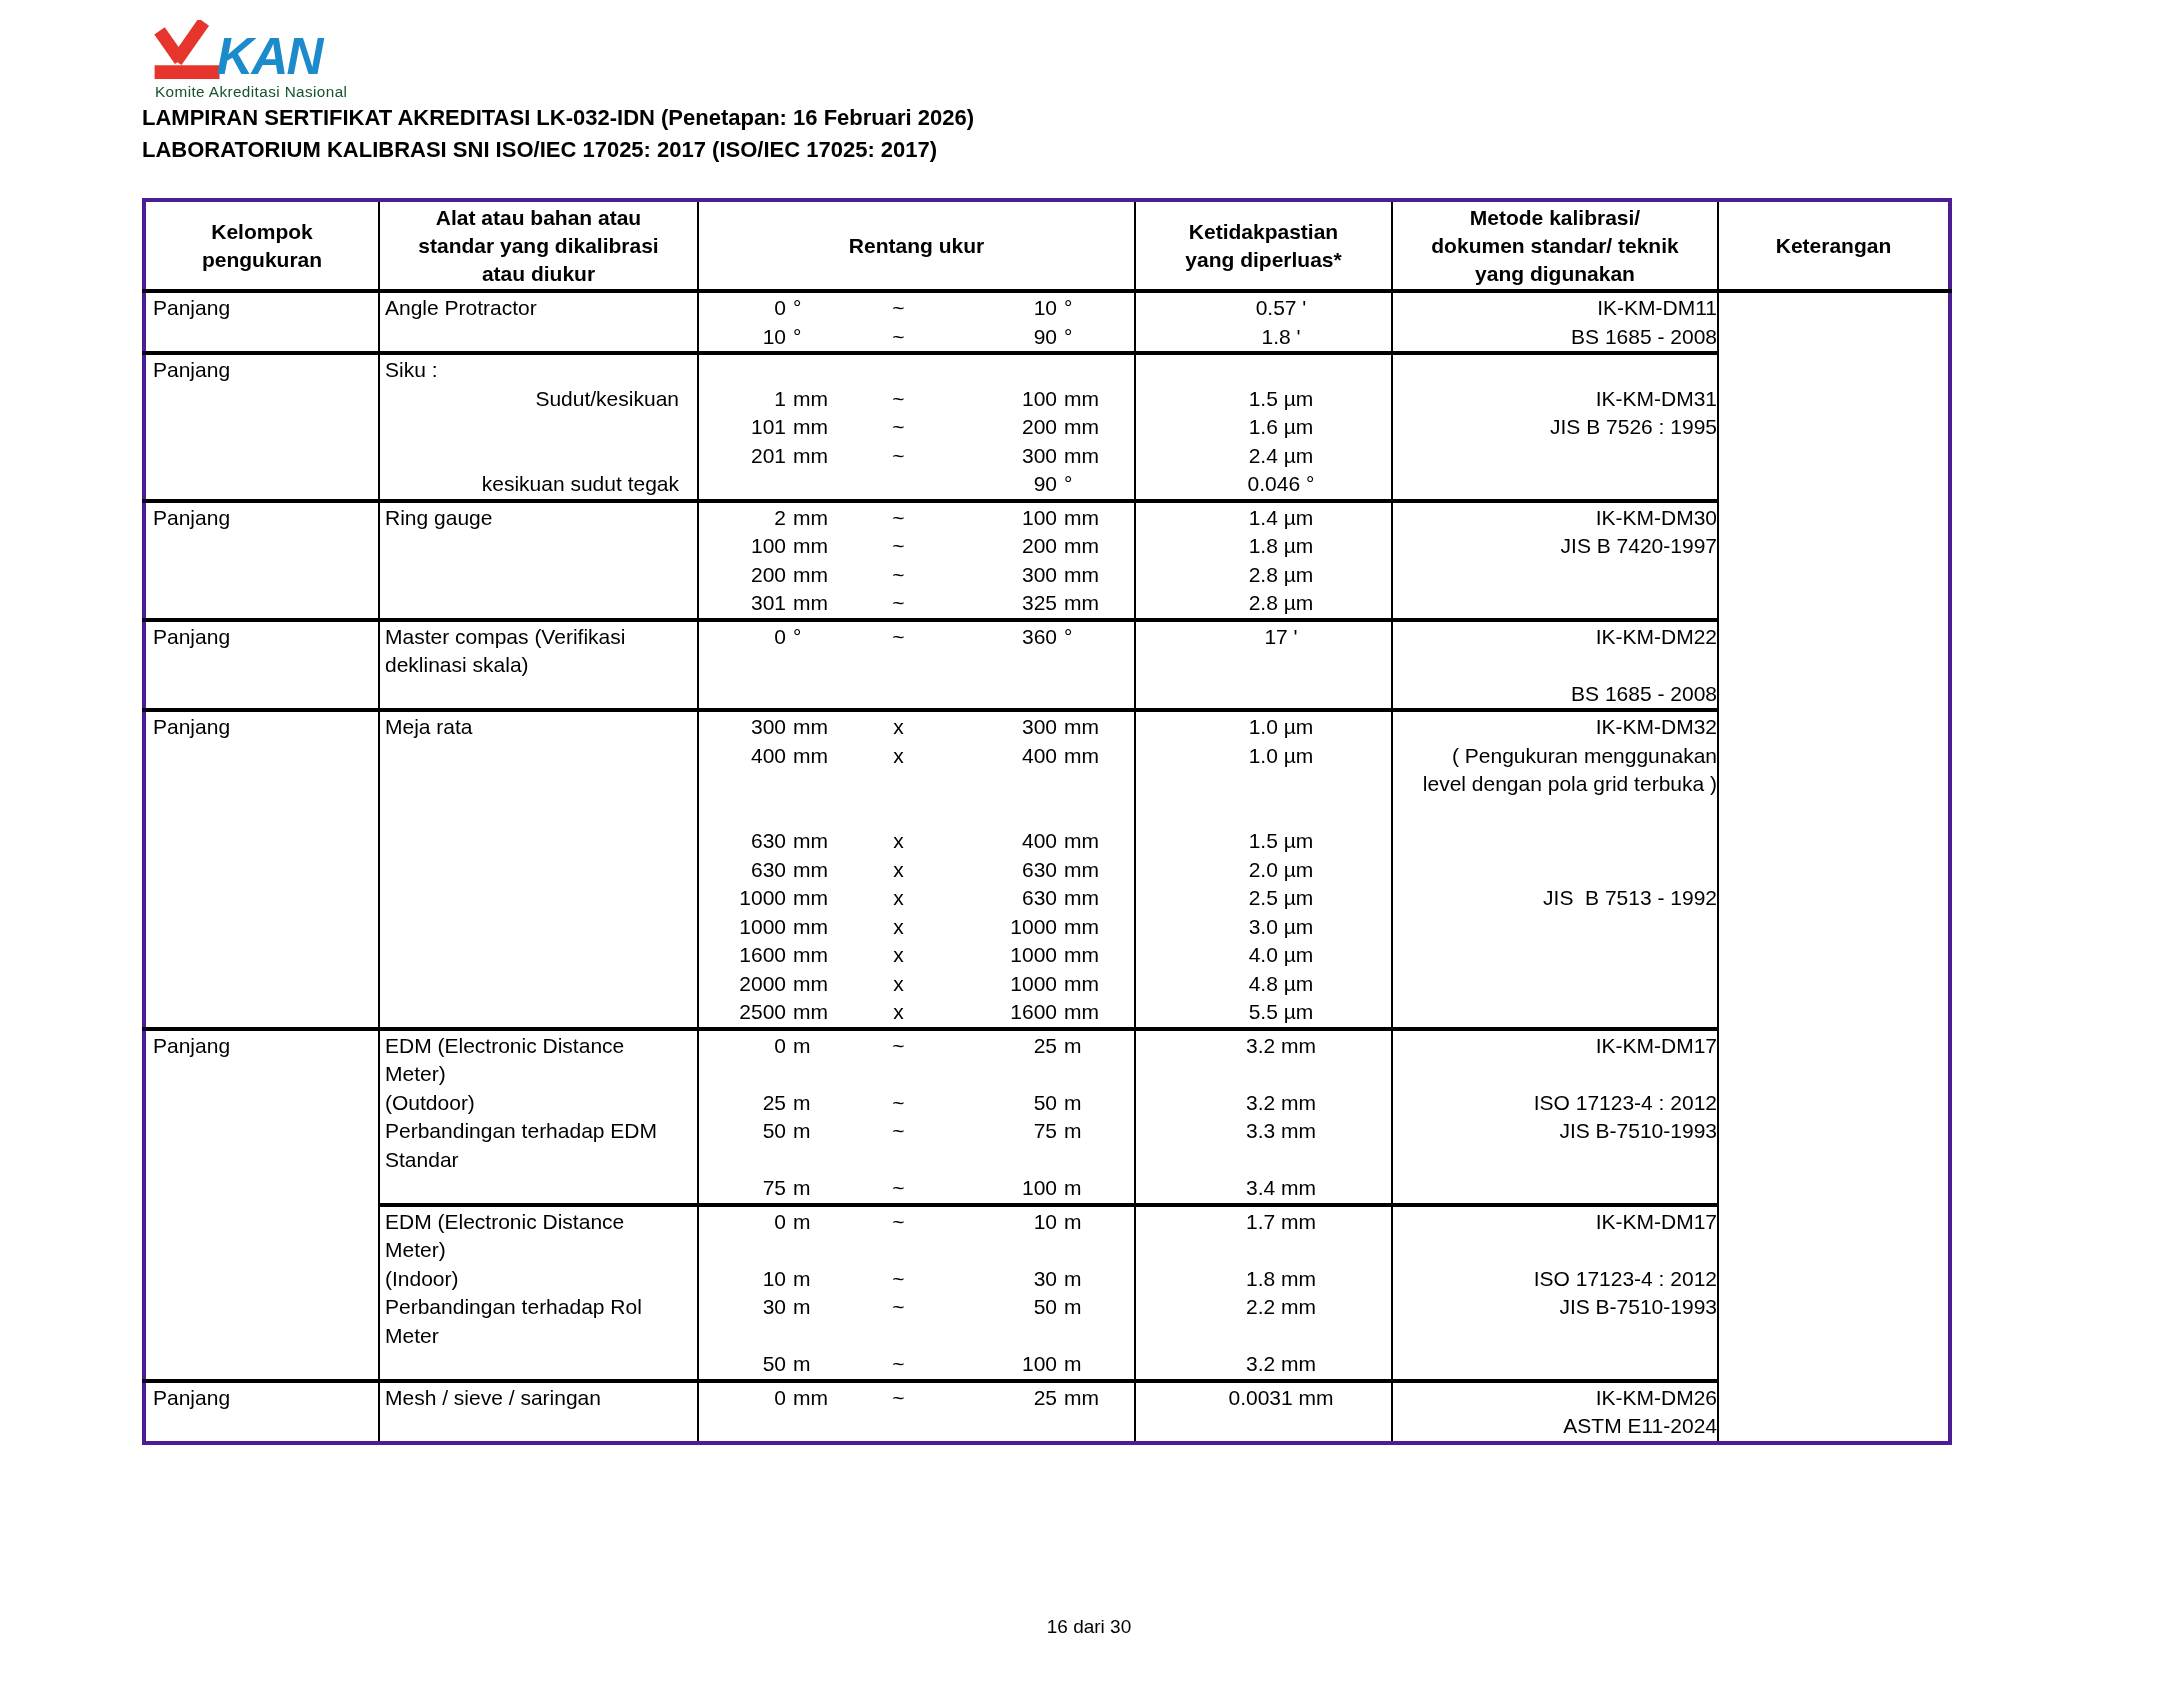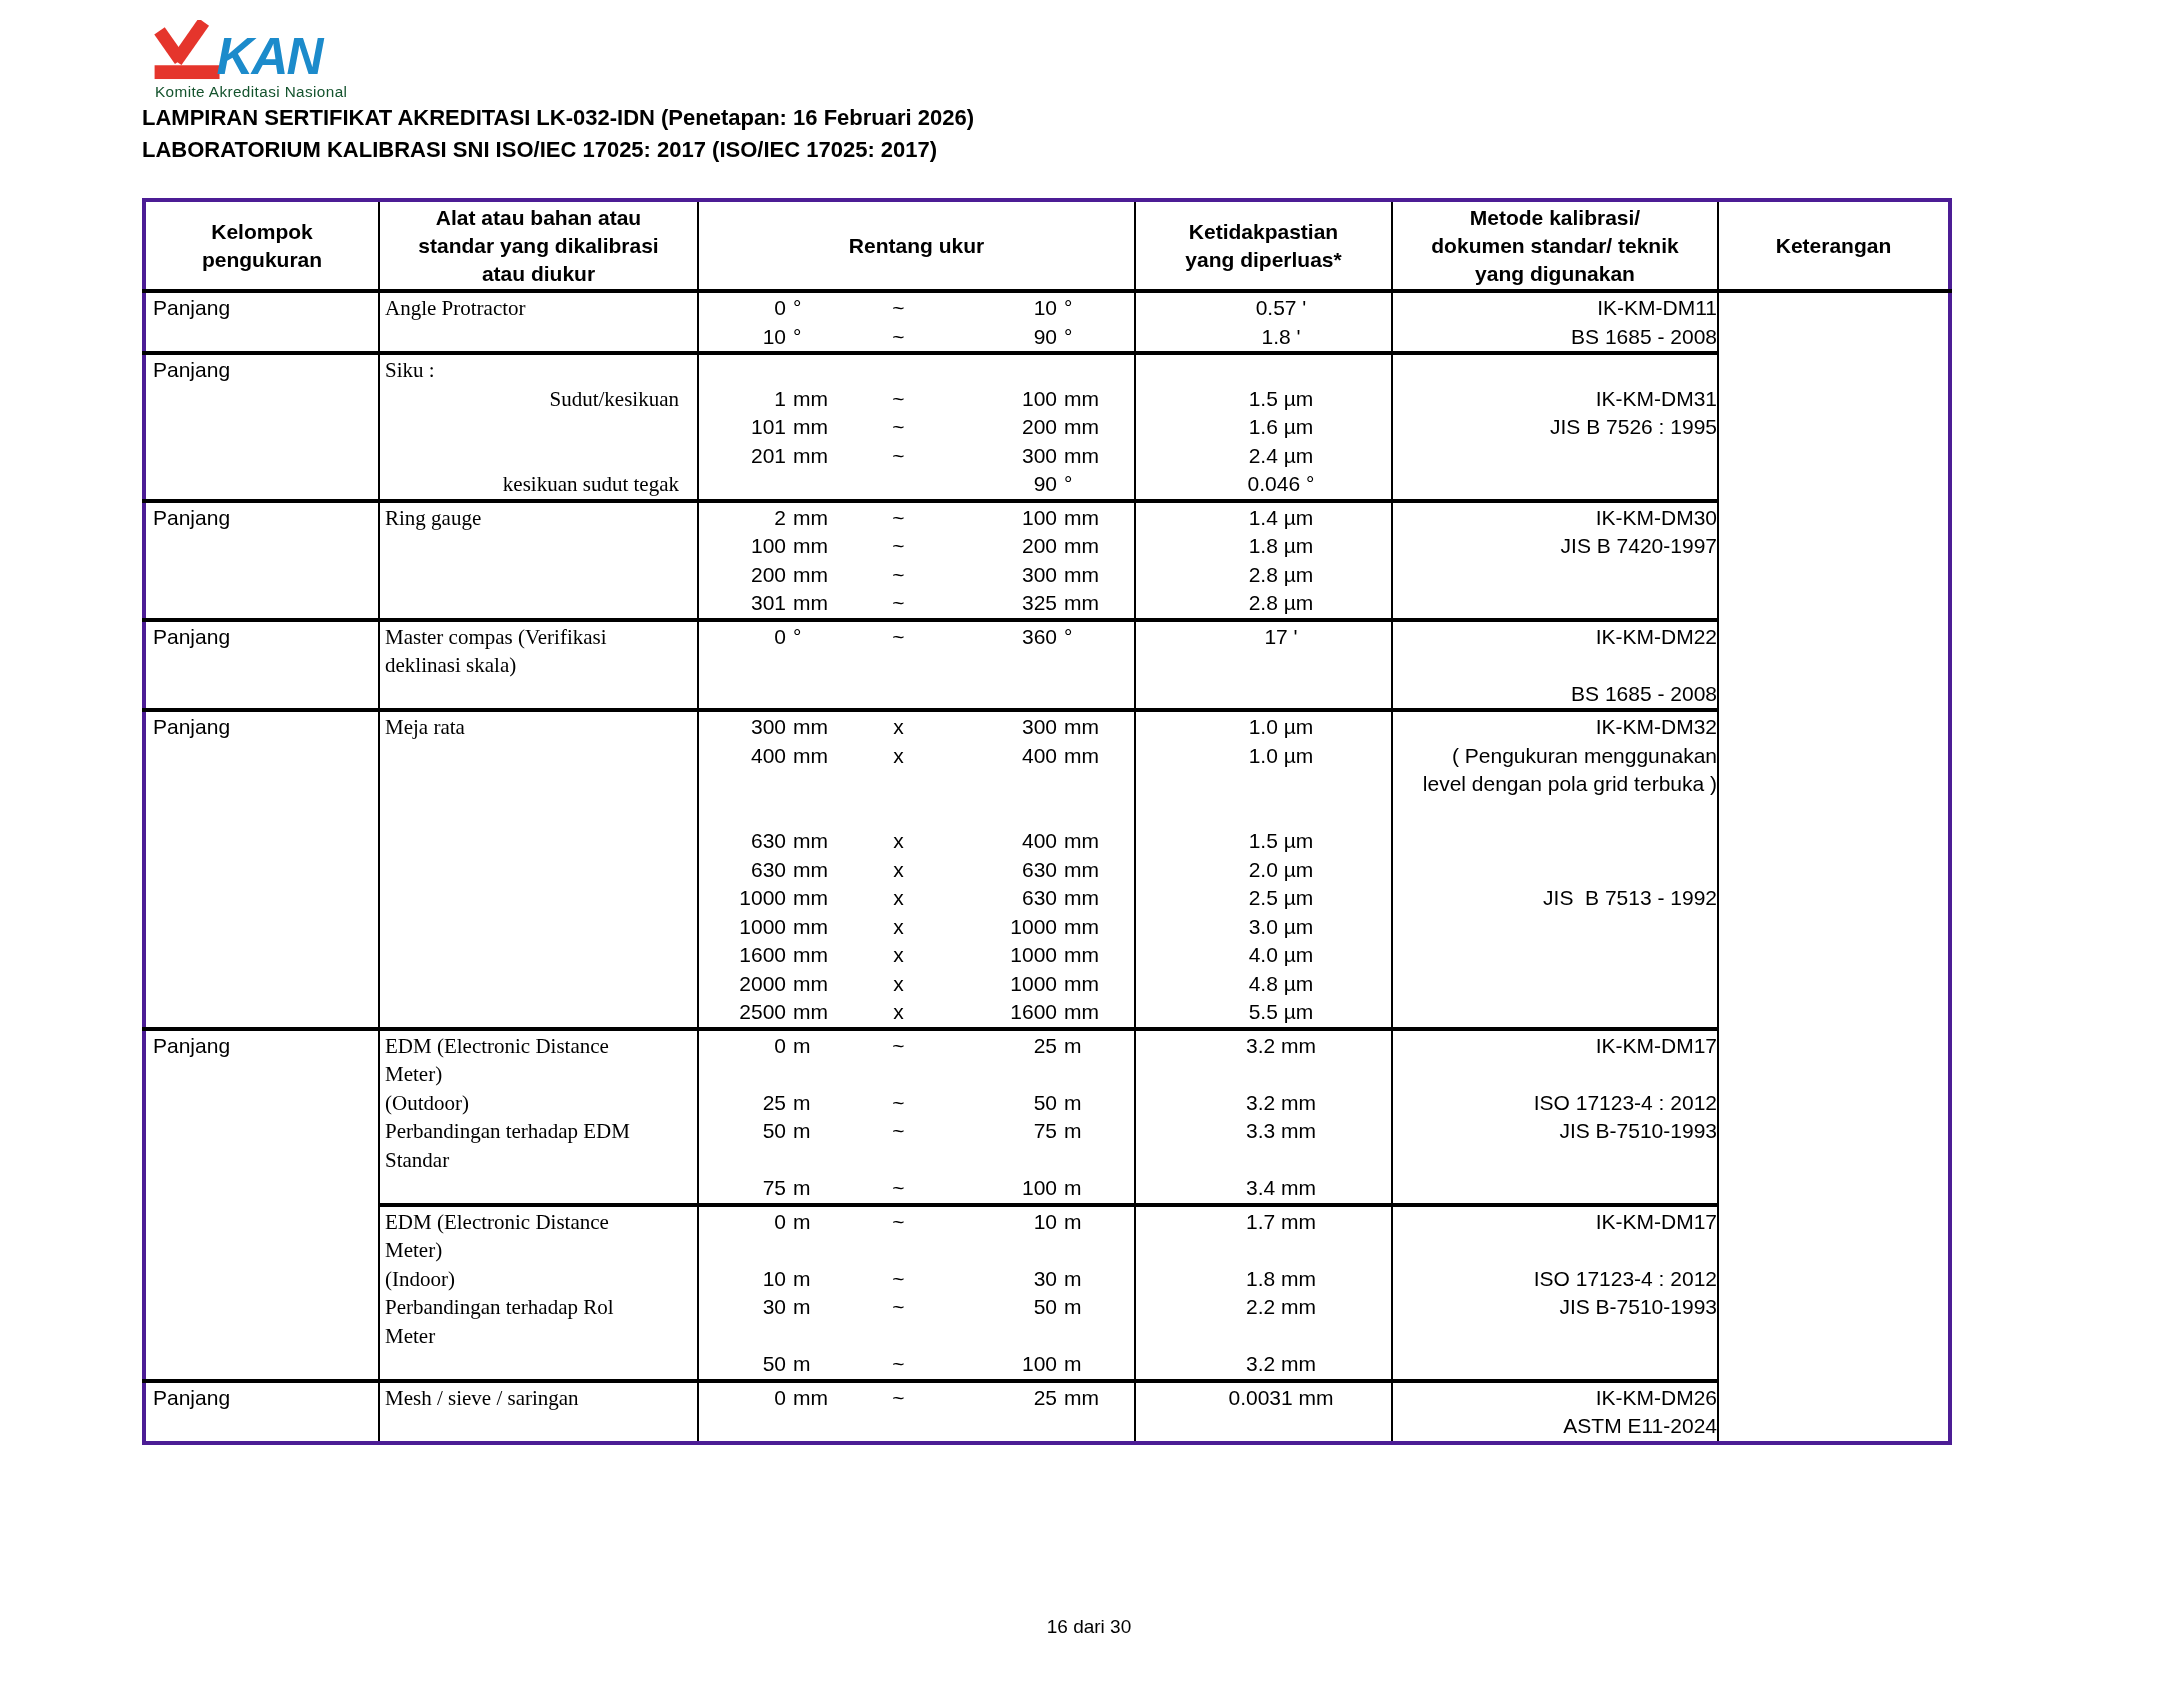--- a/index.html
+++ b/index.html
@@ -32,21 +32,21 @@
   tbody tr > td{border-top:4px solid #000;}
   td{padding-top:1px;}
   .hwrap{display:flex;align-items:center;justify-content:center;height:87px;width:100%;}
   .htxt{
     font-weight:bold;font-size:21px;line-height:28px;text-align:center;
   }
   .hw1{width:149px}.hw2{width:259px}.hw3{width:297px}
   .hw4{width:183px}.hw5{width:249px}.hw6{width:198px}
   .ln{height:28.5px;line-height:28.5px;font-size:21px;white-space:pre;}
   td.cell-kelompok .ln{padding-left:7px;}
-  td.cell-alat .ln{padding-left:5px;font-family:Liberation Serif, serif;}
+  td.cell-alat .ln{padding-left:5px;}
   td.cell-alat .ln.ra{text-align:right;padding-left:0;padding-right:18px;}
   td.cell-unc .ln{text-align:center;padding-left:35px;}
   td.cell-met .ln{text-align:right;}
   
   .na{display:inline-block;width:87px;text-align:right;}
   .ua{display:inline-block;width:46px;text-align:left;margin-left:7px;}
   .sp{display:inline-block;width:119px;text-align:center;}
   .nb{display:inline-block;width:99px;text-align:right;}
   .ub{display:inline-block;width:46px;text-align:left;margin-left:7px;}
   

